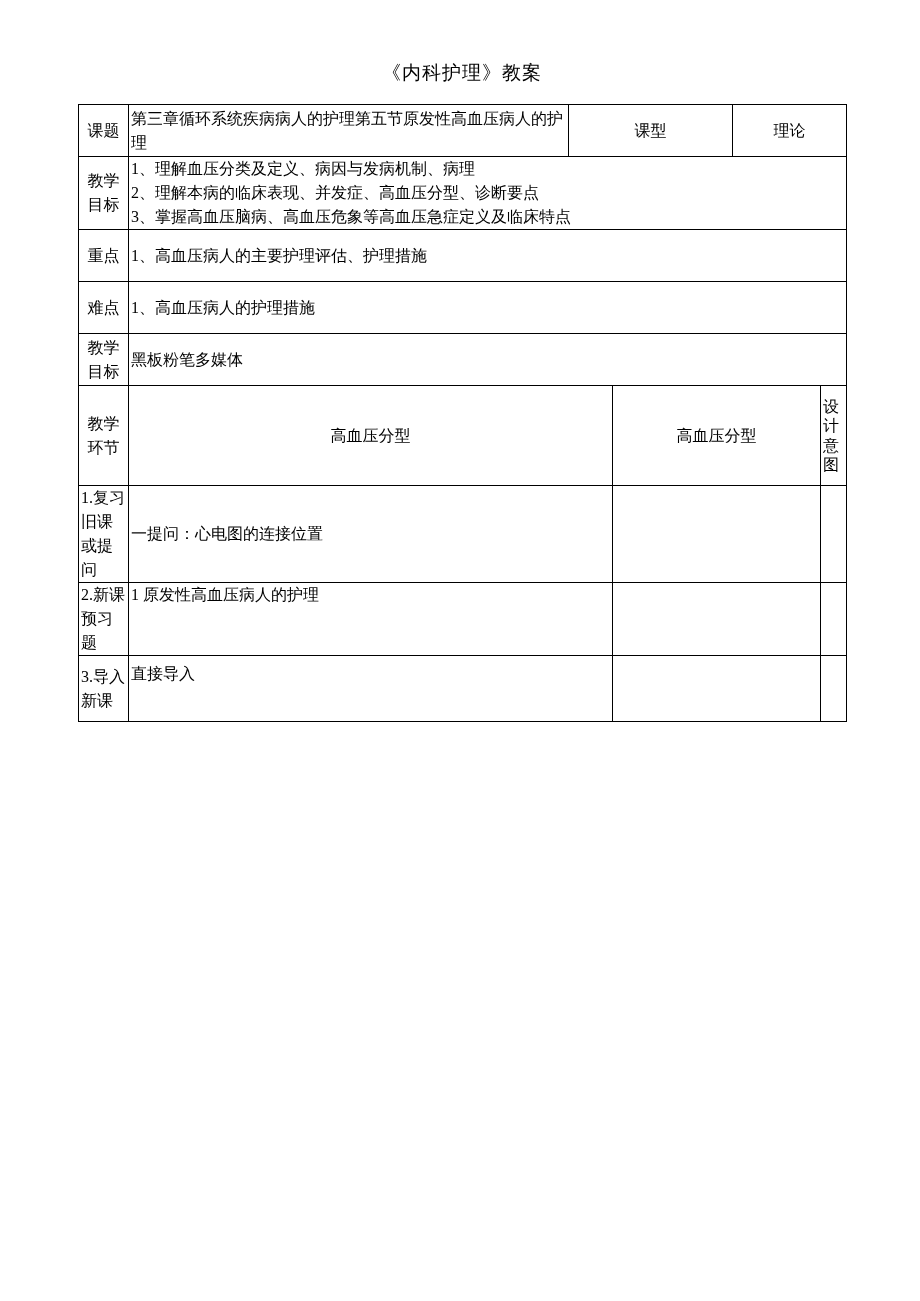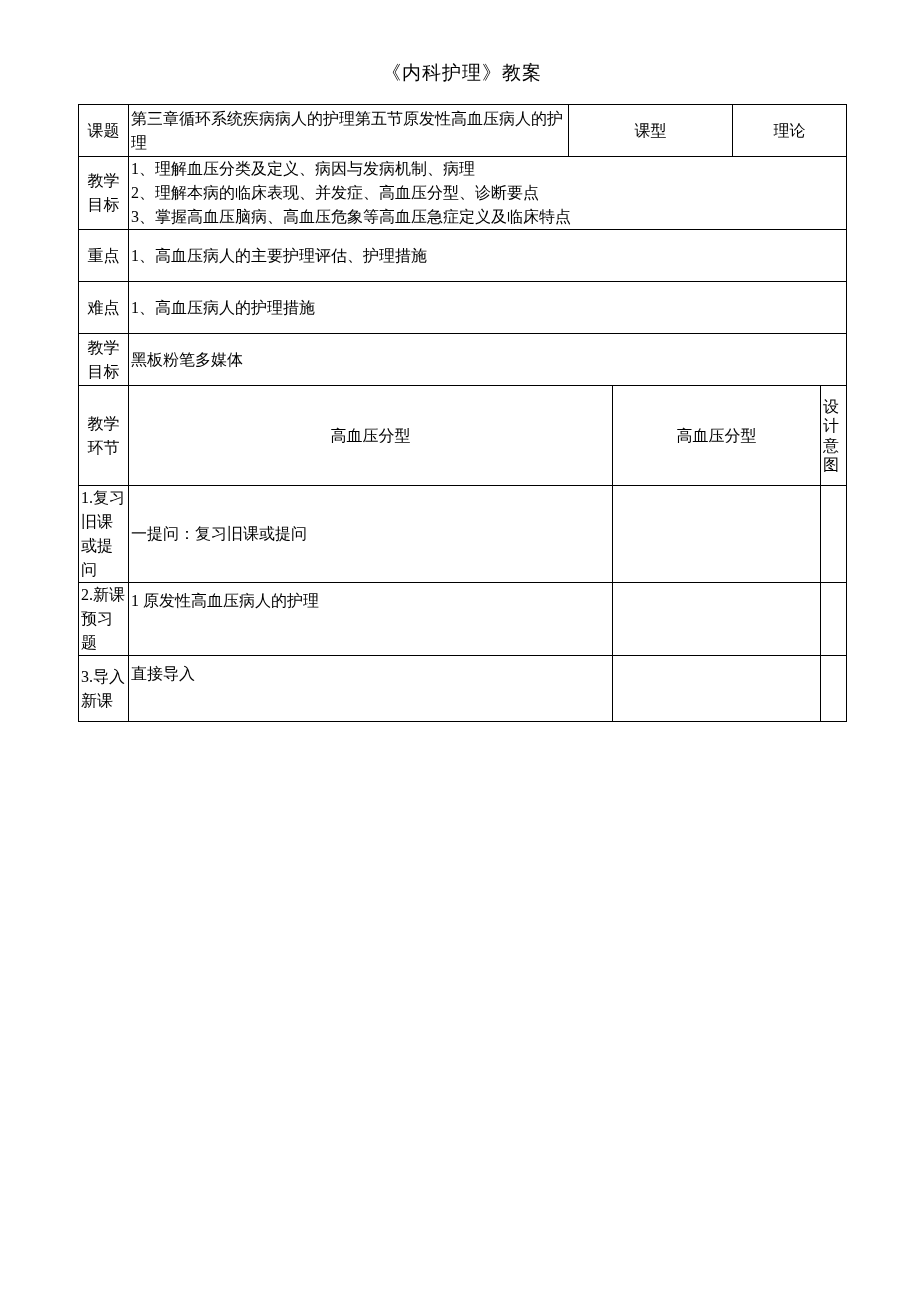--- a/index.html
+++ b/index.html
@@ -101,28 +101,28 @@
 
   <tr class="row-seg">
     <td class="center">教学环节</td>
     <td class="center" colspan="4">高血压分型</td>
     <td class="center col-student" colspan="3">高血压分型</td>
     <td class="center col-design vertical">设计意图</td>
   </tr>
 
   <tr class="row-body">
     <td class="left" style="vertical-align:middle">1.复习旧课或提问</td>
-    <td class="left" colspan="4">一提问：复习旧课或提问</td>
+    <td class="left" colspan="4">一提问：心电图的连接位置</td>
     <td class="left" colspan="3"></td>
     <td class="left"></td>
   </tr>
 
   <tr class="row-body2">
     <td class="left" style="vertical-align:middle">2.新课预习题</td>
-    <td class="left" colspan="4" style="vertical-align:top;padding-top:6px">1 原发性高血压病人的护理</td>
+    <td class="left" colspan="4" style="vertical-align:top;padding-top:0">1 原发性高血压病人的护理</td>
     <td class="left" colspan="3"></td>
     <td class="left"></td>
   </tr>
 
   <tr class="row-body3">
     <td class="left" style="vertical-align:middle">3.导入新课</td>
     <td class="left" colspan="4" style="vertical-align:top;padding-top:6px">直接导入</td>
     <td class="left" colspan="3"></td>
     <td class="left"></td>
   </tr>

